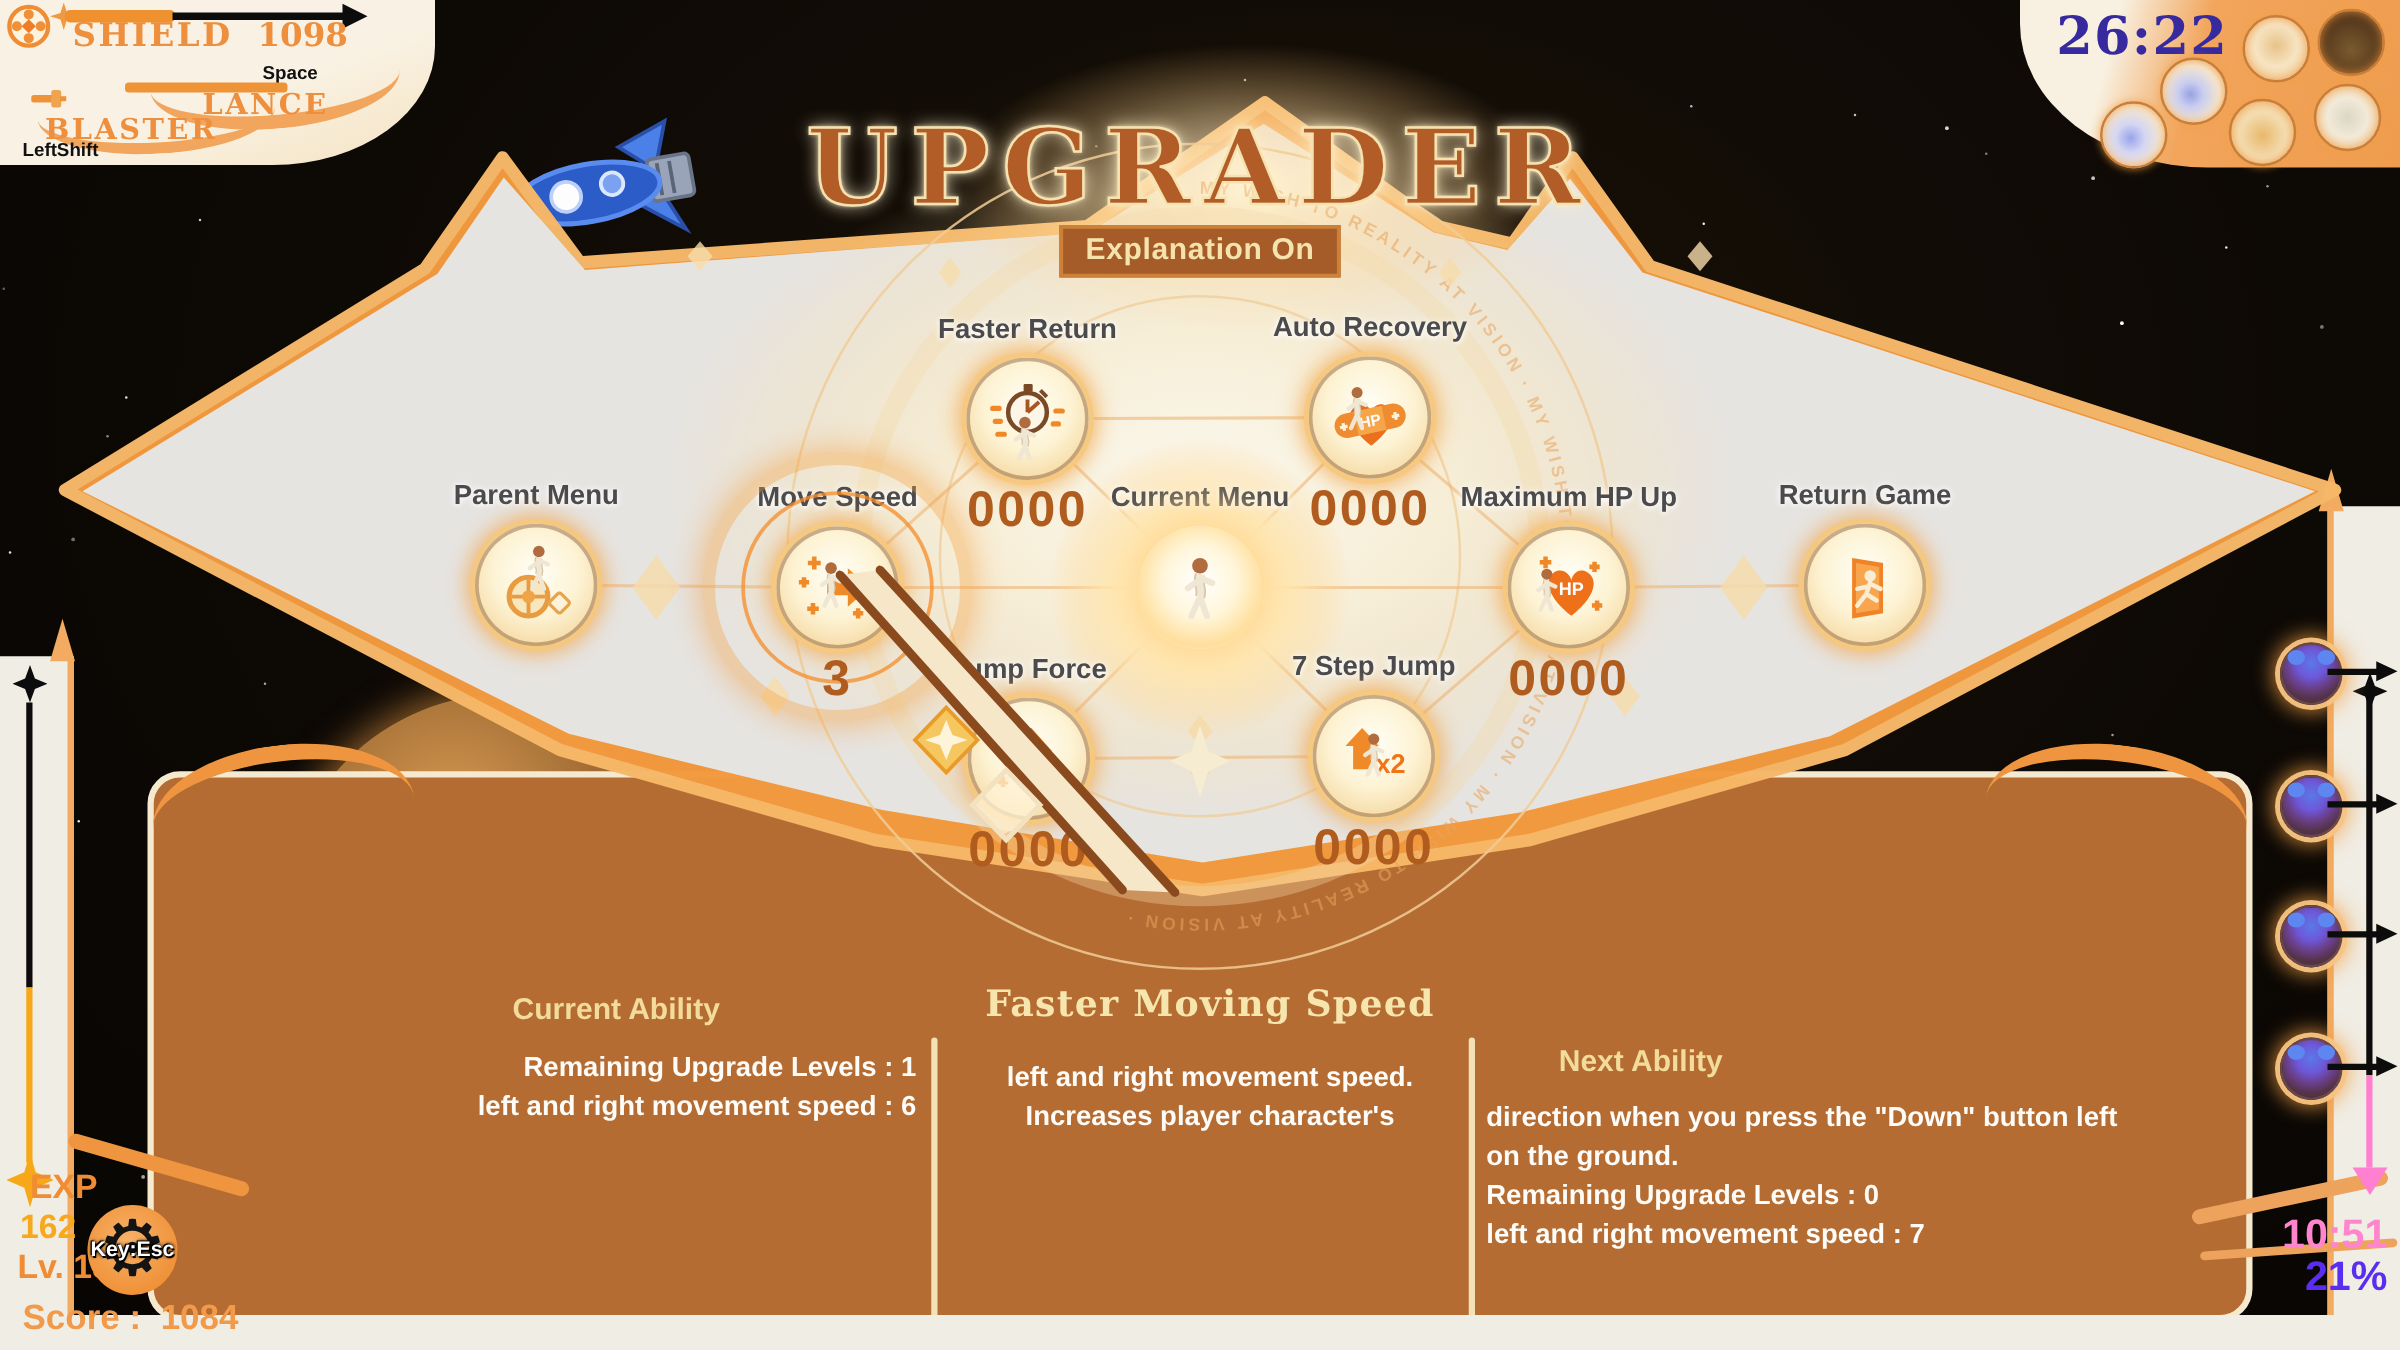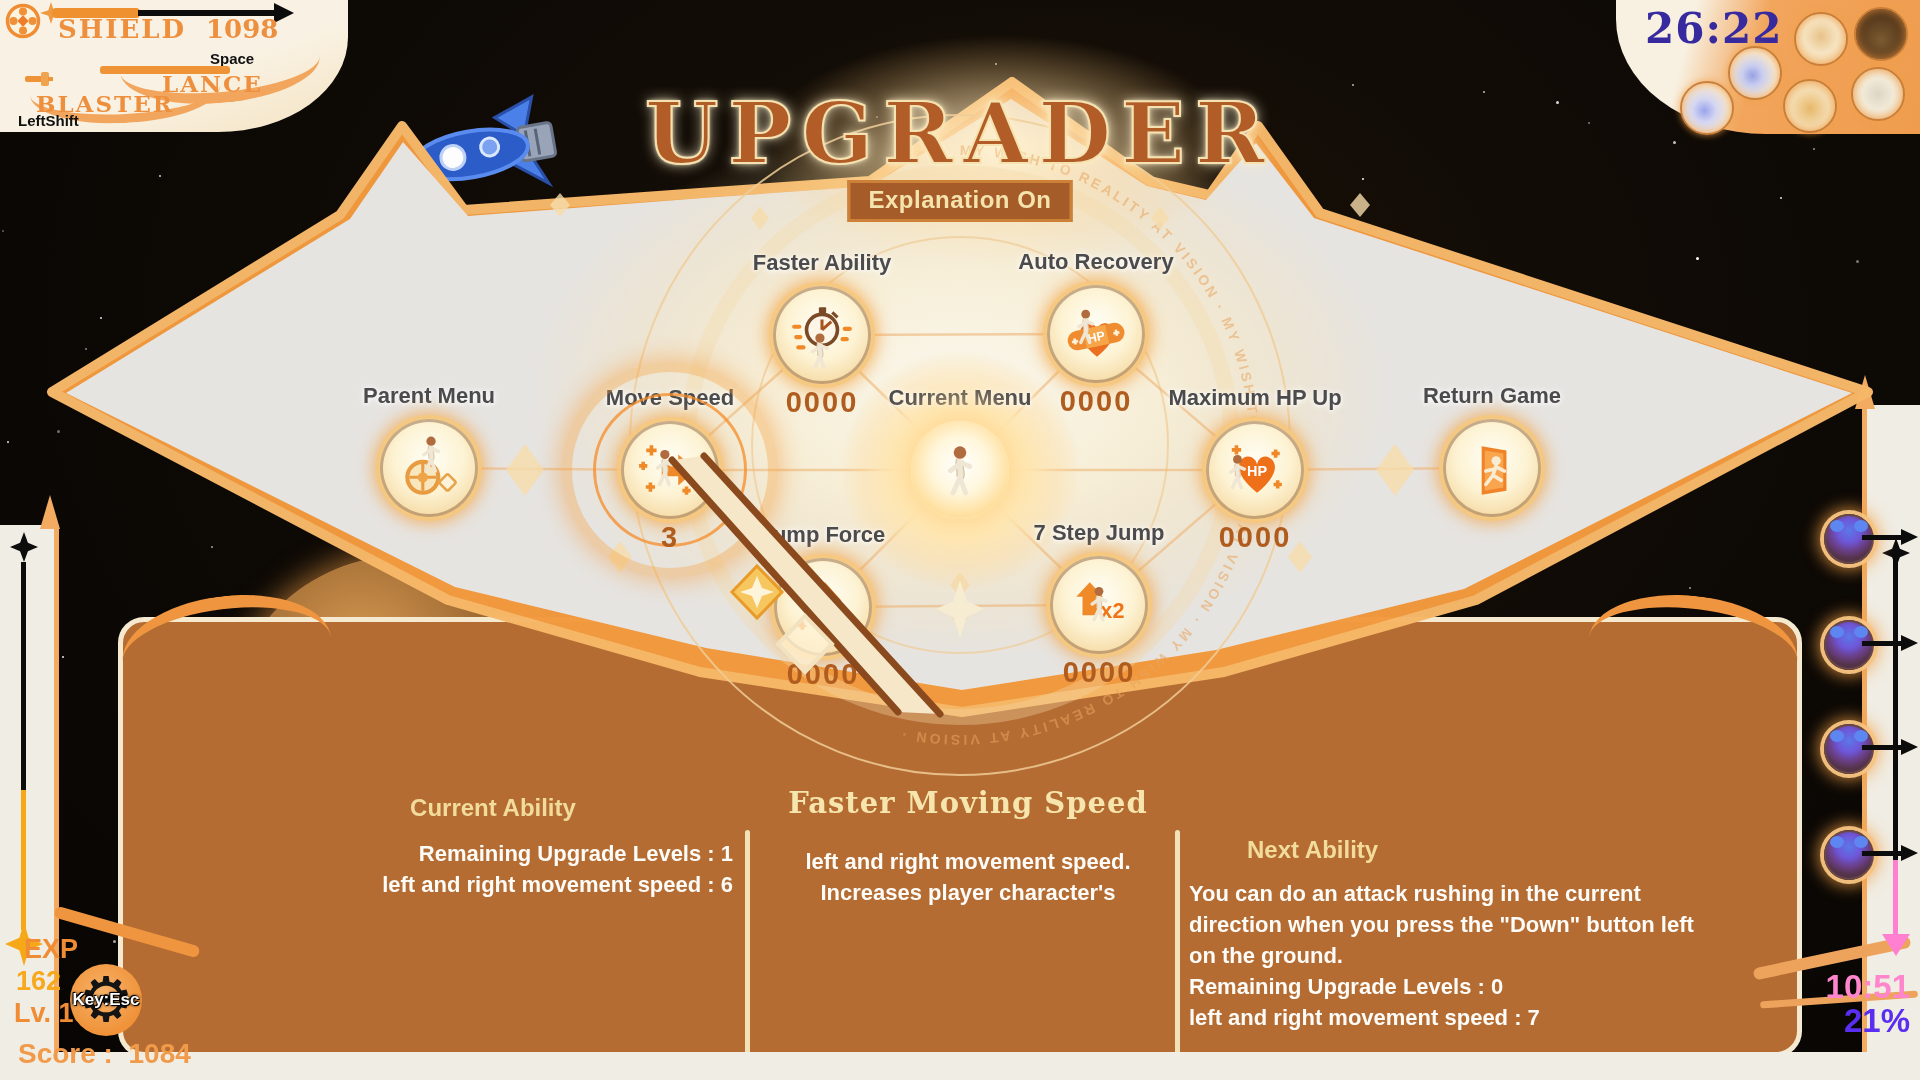--- a/index.html
+++ b/index.html
@@ -46,21 +46,21 @@
     box-shadow:0 0 34px 18px rgba(255,214,140,.9);}
   .node.selected .node-circle::before{content:"";position:absolute;left:50%;top:50%;width:148px;height:148px;
     transform:translate(-50%,-50%);border-radius:50%;border:3px solid rgba(246,140,40,.75);}
   .node.selected .node-circle::after{content:"";position:absolute;left:50%;top:50%;width:196px;height:196px;
     transform:translate(-50%,-50%);border-radius:50%;border:10px solid rgba(246,160,60,.35);
     box-shadow:0 0 22px 4px rgba(246,150,50,.45);}
   .node-label{position:absolute;left:50%;bottom:calc(100% + 10px);transform:translateX(-50%);
     white-space:nowrap;font-weight:bold;font-size:22px;color:#4b4b4d;
     text-shadow:0 1px 4px rgba(255,255,255,.95), 0 0 8px rgba(255,255,255,.8);}
   .node-counter{position:absolute;left:50%;top:calc(100% + 2px);transform:translateX(-50%);
-    font-weight:bold;font-size:29px;letter-spacing:2px;color:#b05c1e;white-space:nowrap;}
+    font-weight:bold;font-size:40px;letter-spacing:2px;color:#b05c1e;white-space:nowrap;}
   .nicon{position:absolute;left:50%;top:50%;transform:translate(-50%,-50%);}
 
   
   .lance-svg{position:absolute;left:0;top:0;z-index:7;pointer-events:none;}
 
   
   .info-panel{position:absolute;left:118px;top:617px;width:1684px;height:440px;z-index:3;
     background:#b56c33;border:5px solid #f5ead0;border-radius:26px;box-sizing:border-box;}
   .panel-finial{position:absolute;left:936px;top:580px;width:48px;height:58px;z-index:7;
     background:#f6ecd2;clip-path:polygon(50% 0,64% 36%,100% 50%,64% 64%,50% 100%,36% 64%,0 50%,36% 36%);
@@ -419,21 +419,21 @@
       <svg class="nicon" width="66" height="66" viewBox="0 0 64 64">
         <polygon points="24,26 40,26 40,17 57,32 40,47 40,38 24,38" fill="#f08a28"></polygon>
         <path d="M14,8 v10 M9,13 h10 M6,24 v8 M2,28 h8 M13,44 v9 M8.5,48.5 h9 M48,48 v8 M44,52 h8" stroke="#f08a28" stroke-width="3.5"></path>
         <use href="#fig" transform="translate(27,31)"></use>
       </svg>
     </div>
     <div class="node-counter">3</div>
   </div>
 
   <div class="node" style="left:773px;top:286px">
-    <div class="node-label">Faster Ability</div>
+    <div class="node-label">Faster Return</div>
     <div class="node-circle">
       <svg class="nicon" width="66" height="66" viewBox="0 0 64 64">
         <rect x="29" y="5" width="7" height="6" rx="1" fill="#7a4a26"></rect>
         <line x1="42" y1="10" x2="47" y2="15" stroke="#7a4a26" stroke-width="3"></line>
         <circle cx="32" cy="27" r="15" fill="#fdf6e8" stroke="#7a4a26" stroke-width="3.5"></circle>
         <path d="M32,27 L41,19 M32,27 L32,17" stroke="#a85620" stroke-width="3"></path>
         <g fill="#f08828">
           <rect x="3" y="22" width="9" height="4" rx="2"></rect>
             <rect x="5" y="32" width="8" height="4" rx="2"></rect>
           <rect x="7" y="42" width="9" height="4" rx="2"></rect>
@@ -546,21 +546,20 @@
       <div class="col-heading">Faster Moving Speed</div>
       <div class="col-body">
         <div>left and right movement speed.</div>
         <div>Increases player character's</div>
       </div>
     </div>
     <div class="divider div-2"></div>
     <div class="col col-right">
       <div class="col-heading">Next Ability</div>
       <div class="col-body">
-        <div>You can do an attack rushing in the current</div>
         <div>direction when you press the "Down" button left</div>
         <div>on the ground.</div>
         <div>Remaining Upgrade Levels : 0</div>
         <div>left and right movement speed : 7</div>
       </div>
     </div>
   </div>
 
   <div class="band band-left"></div>
   <div class="band band-right"></div>

